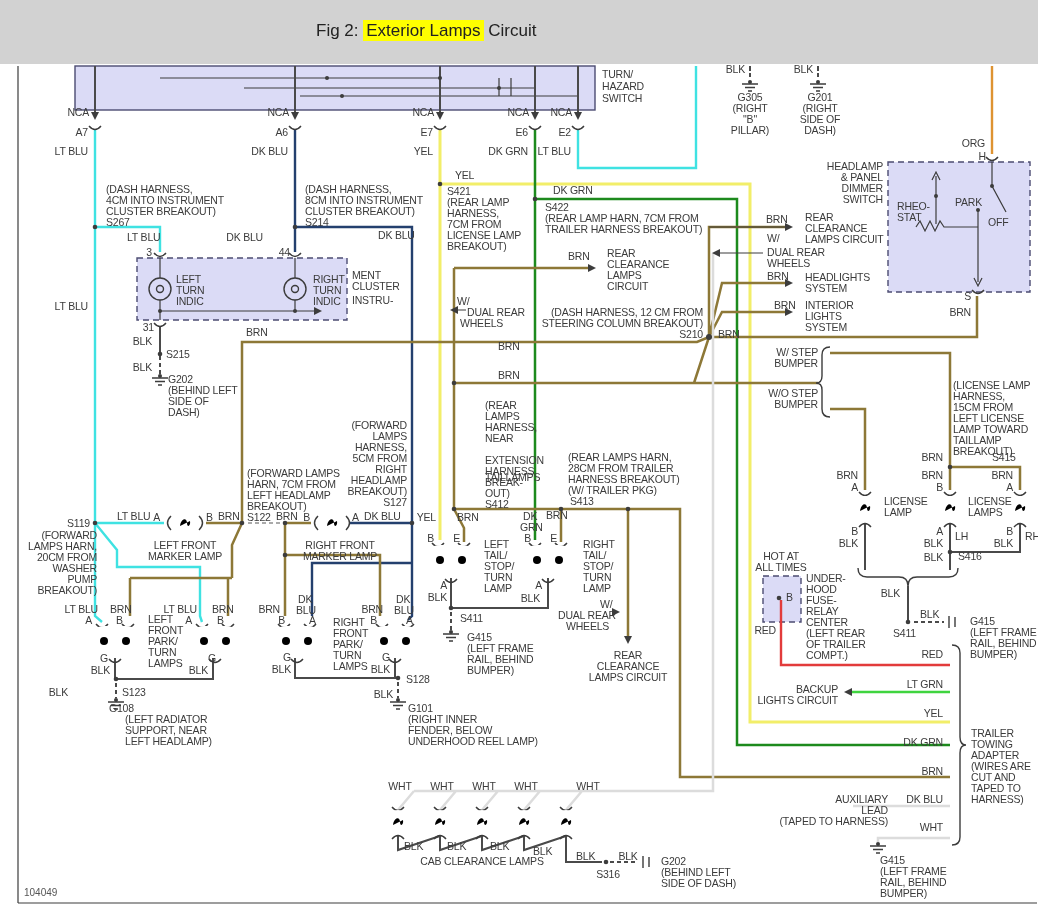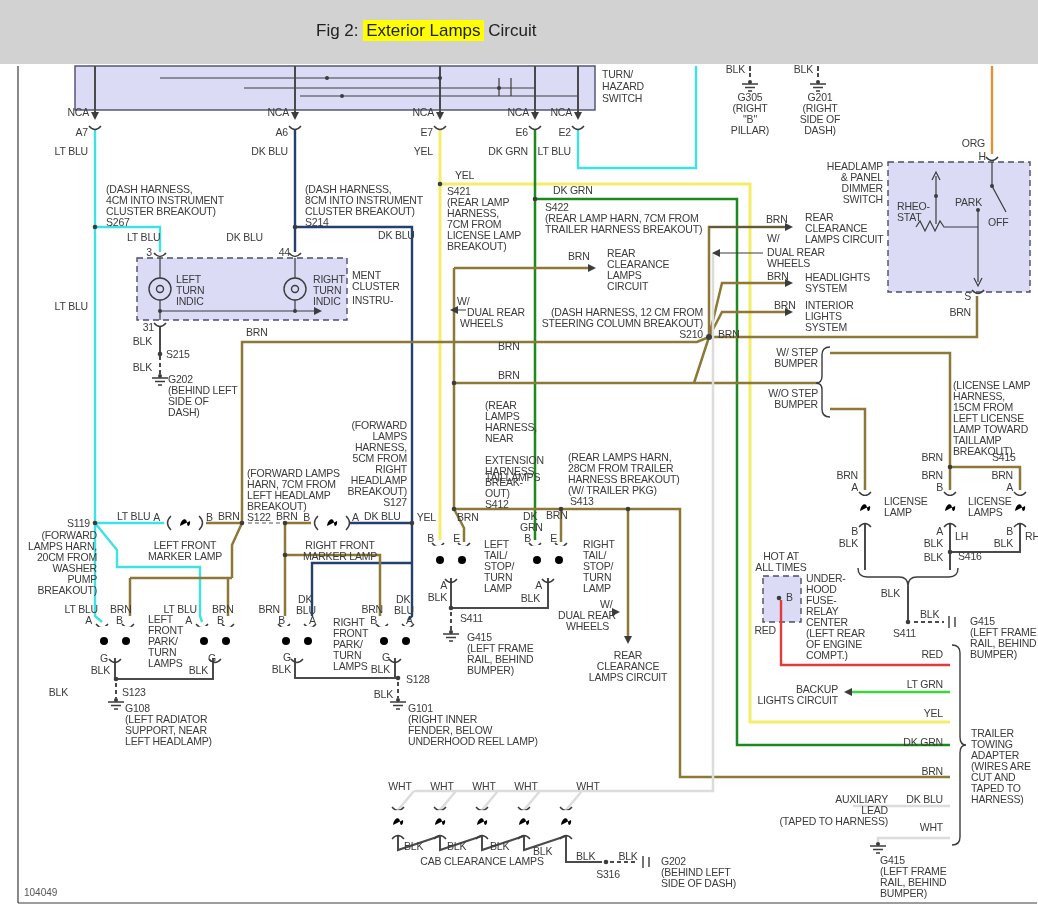--- a/index.html
+++ b/index.html
@@ -331,21 +331,21 @@
         <div class="lbl" style="top: 638px; left: 970px;">RAIL, BEHIND</div>
         <div class="lbl" style="top: 649px; left: 970px;">BUMPER)</div>
         <div class="lbl c" style="top: 551px; left: 671px;">HOT AT</div>
         <div class="lbl c" style="top: 562px; left: 671px;">ALL TIMES</div>
         <div class="lbl" style="top: 573px; left: 806px;">UNDER-</div>
         <div class="lbl" style="top: 584px; left: 806px;">HOOD</div>
         <div class="lbl" style="top: 595px; left: 806px;">FUSE-</div>
         <div class="lbl" style="top: 606px; left: 806px;">RELAY</div>
         <div class="lbl" style="top: 617px; left: 806px;">CENTER</div>
         <div class="lbl" style="top: 628px; left: 806px;">(LEFT REAR</div>
-        <div class="lbl" style="top: 639px; left: 806px;">OF ENGINE</div>
+        <div class="lbl" style="top: 639px; left: 806px;">OF TRAILER</div>
         <div class="lbl" style="top: 650px; left: 806px;">COMPT.)</div>
         <div class="lbl" style="top: 592px; left: 786px;">B</div>
         <div class="lbl r" style="top: 625px; left: 556px;">RED</div>
         <div class="lbl r" style="top: 649px; left: 723px;">RED</div>
         <div class="lbl r" style="top: 684px; left: 618px;">BACKUP</div>
         <div class="lbl r" style="top: 695px; left: 618px;">LIGHTS CIRCUIT</div>
         <div class="lbl r" style="top: 679px; left: 723px;">LT GRN</div>
         <div class="lbl r" style="top: 708px; left: 723px;">YEL</div>
         <div class="lbl r" style="top: 737px; left: 723px;">DK GRN</div>
         <div class="lbl r" style="top: 766px; left: 723px;">BRN</div>
@@ -477,21 +477,21 @@
         <div class="lbl r" style="top: 653px; left: -112px;">G</div>
         <div class="lbl r" style="top: 665px; left: -110px;">BLK</div>
         <div class="lbl r" style="top: 653px; left: -4px;">G</div>
         <div class="lbl r" style="top: 665px; left: -12px;">BLK</div>
         <div class="lbl r" style="top: 652px; left: 71px;">G</div>
         <div class="lbl r" style="top: 664px; left: 71px;">BLK</div>
         <div class="lbl r" style="top: 652px; left: 170px;">G</div>
         <div class="lbl r" style="top: 664px; left: 170px;">BLK</div>
         <div class="lbl r" style="top: 687px; left: -152px;">BLK</div>
         <div class="lbl" style="top: 687px; left: 122px;">S123</div>
-        <div class="lbl" style="top: 703px; left: 125px;">G108</div>
+        <div class="lbl" style="top: 703px; left: 109px;">G108</div>
         <div class="lbl" style="top: 714px; left: 125px;">(LEFT RADIATOR</div>
         <div class="lbl" style="top: 725px; left: 125px;">SUPPORT, NEAR</div>
         <div class="lbl" style="top: 736px; left: 125px;">LEFT HEADLAMP)</div>
         <div class="lbl r" style="top: 689px; left: 173px;">BLK</div>
         <div class="lbl" style="top: 674px; left: 406px;">S128</div>
         <div class="lbl" style="top: 703px; left: 408px;">G101</div>
         <div class="lbl" style="top: 714px; left: 408px;">(RIGHT INNER</div>
         <div class="lbl" style="top: 725px; left: 408px;">FENDER, BELOW</div>
         <div class="lbl" style="top: 736px; left: 408px;">UNDERHOOD REEL LAMP)</div>
         <div class="lbl c" style="top: 781px; left: 290px;">WHT</div>

